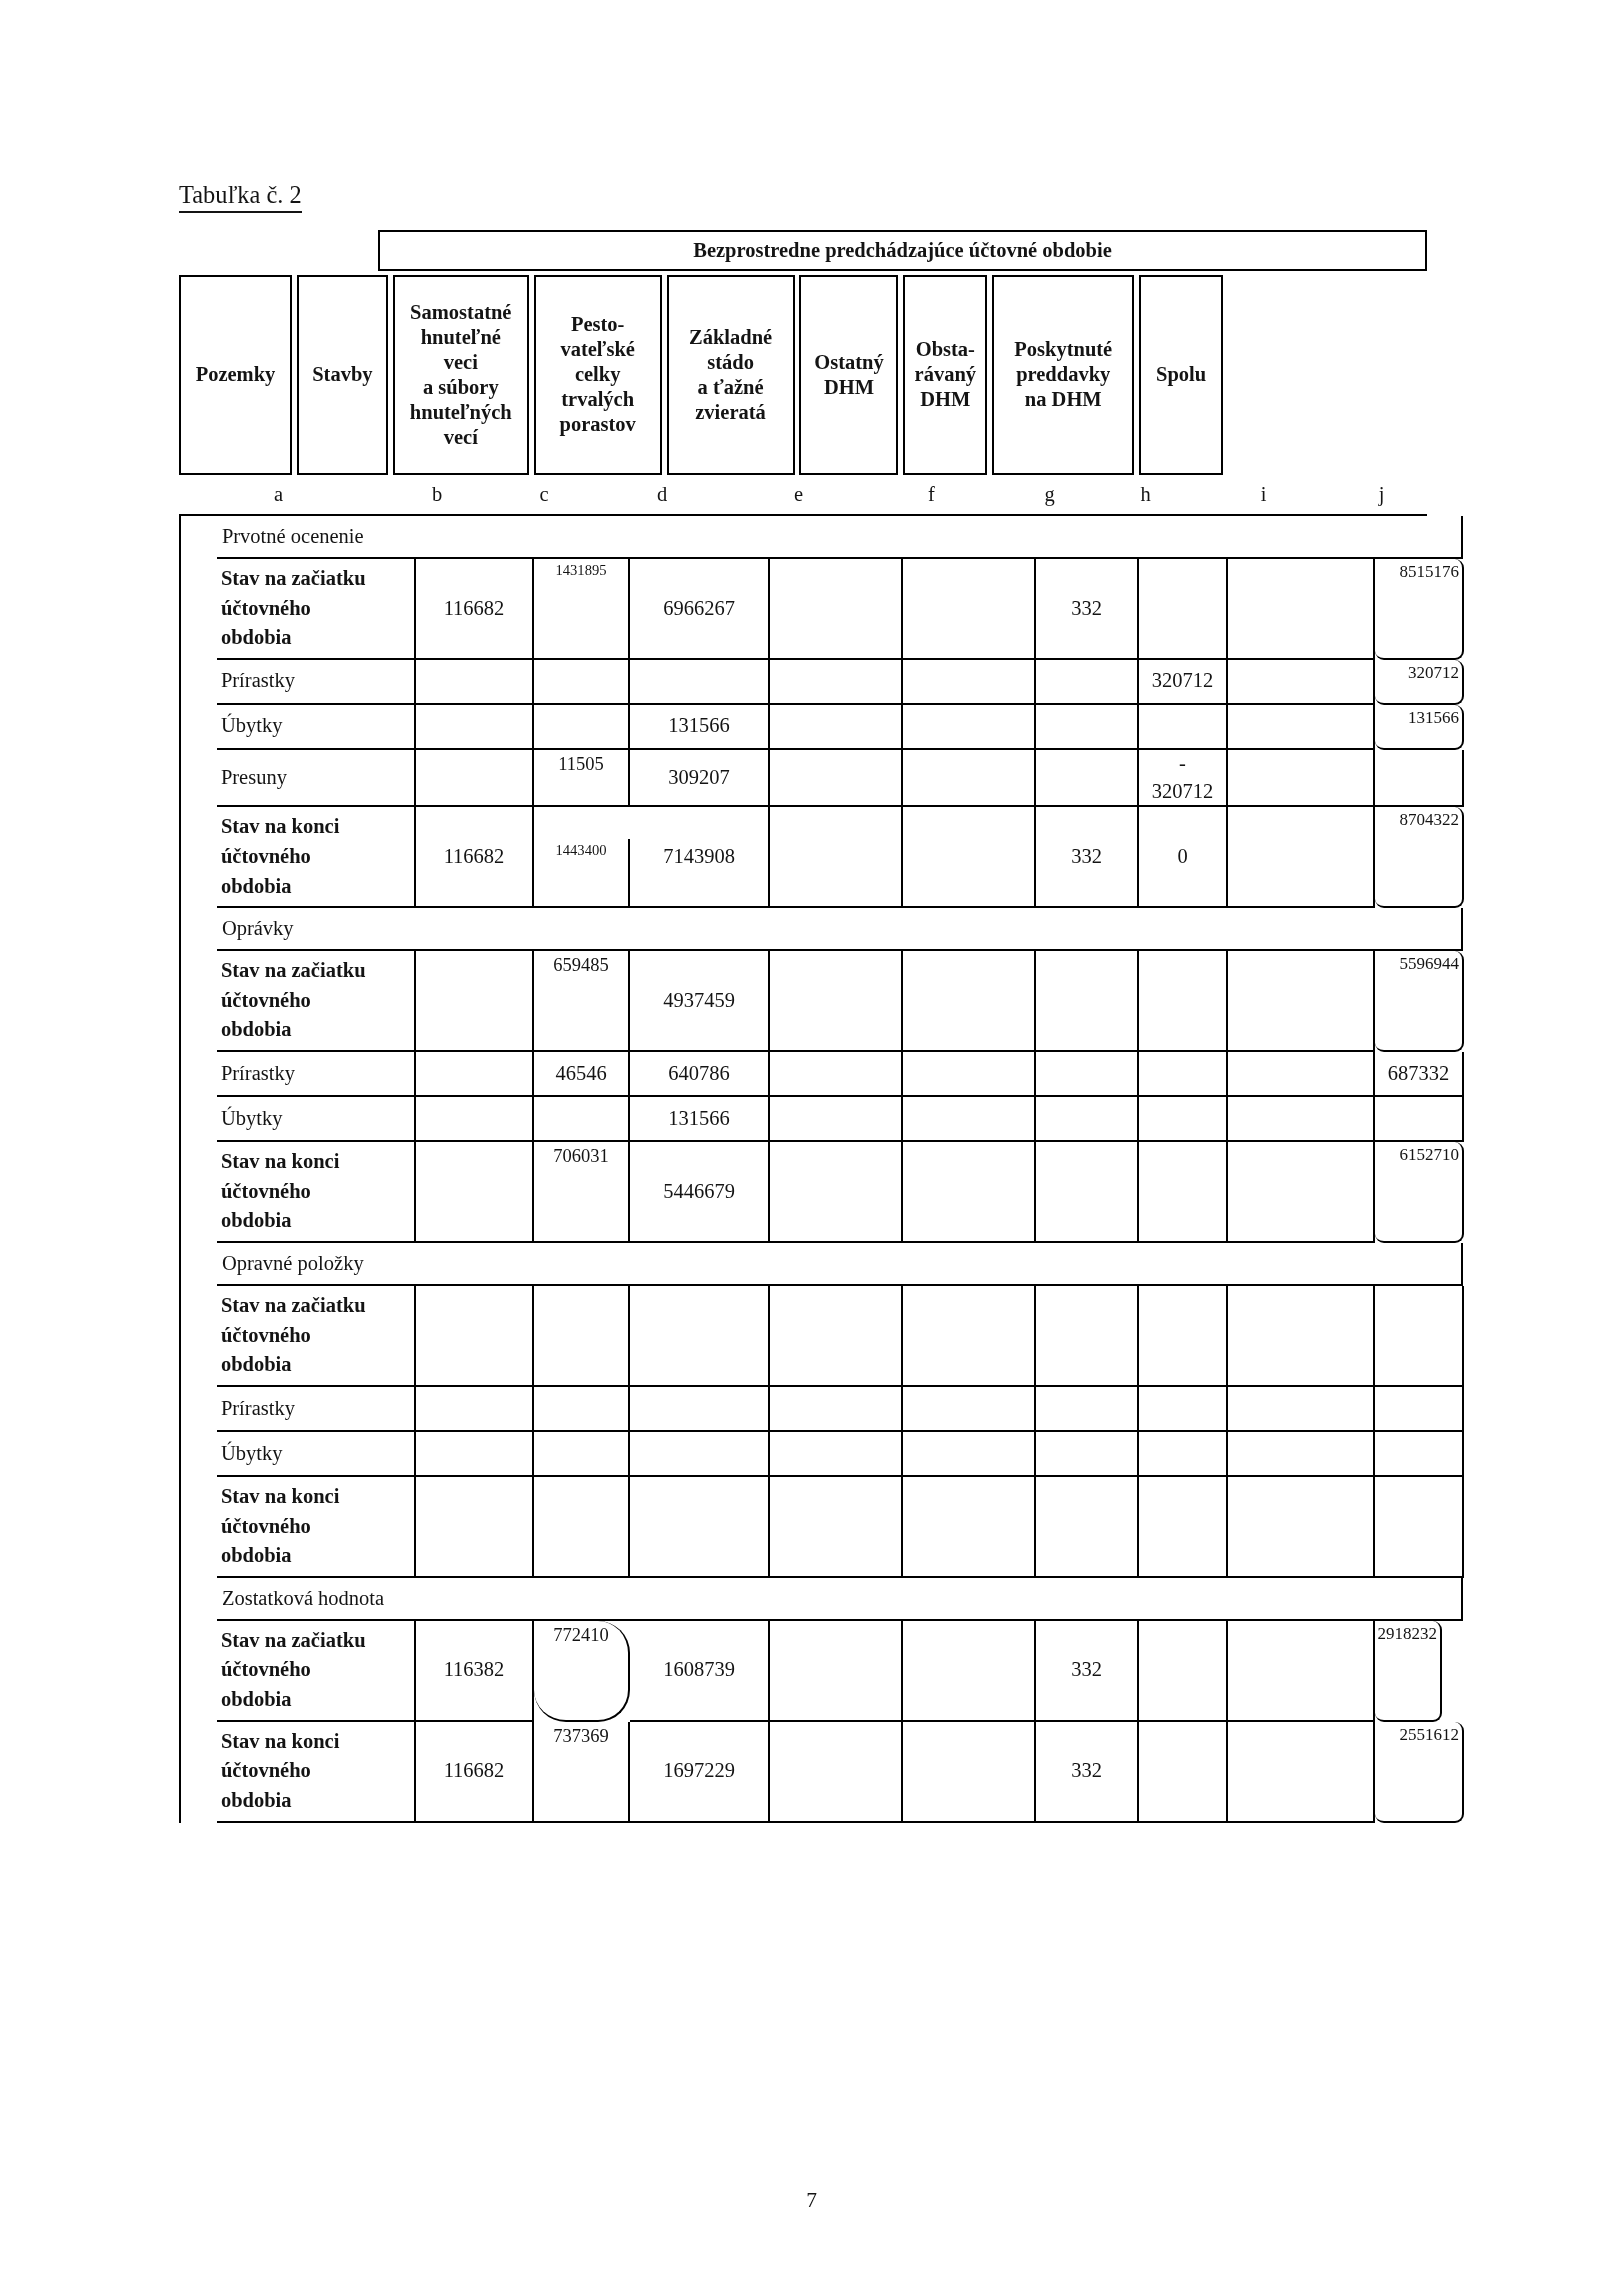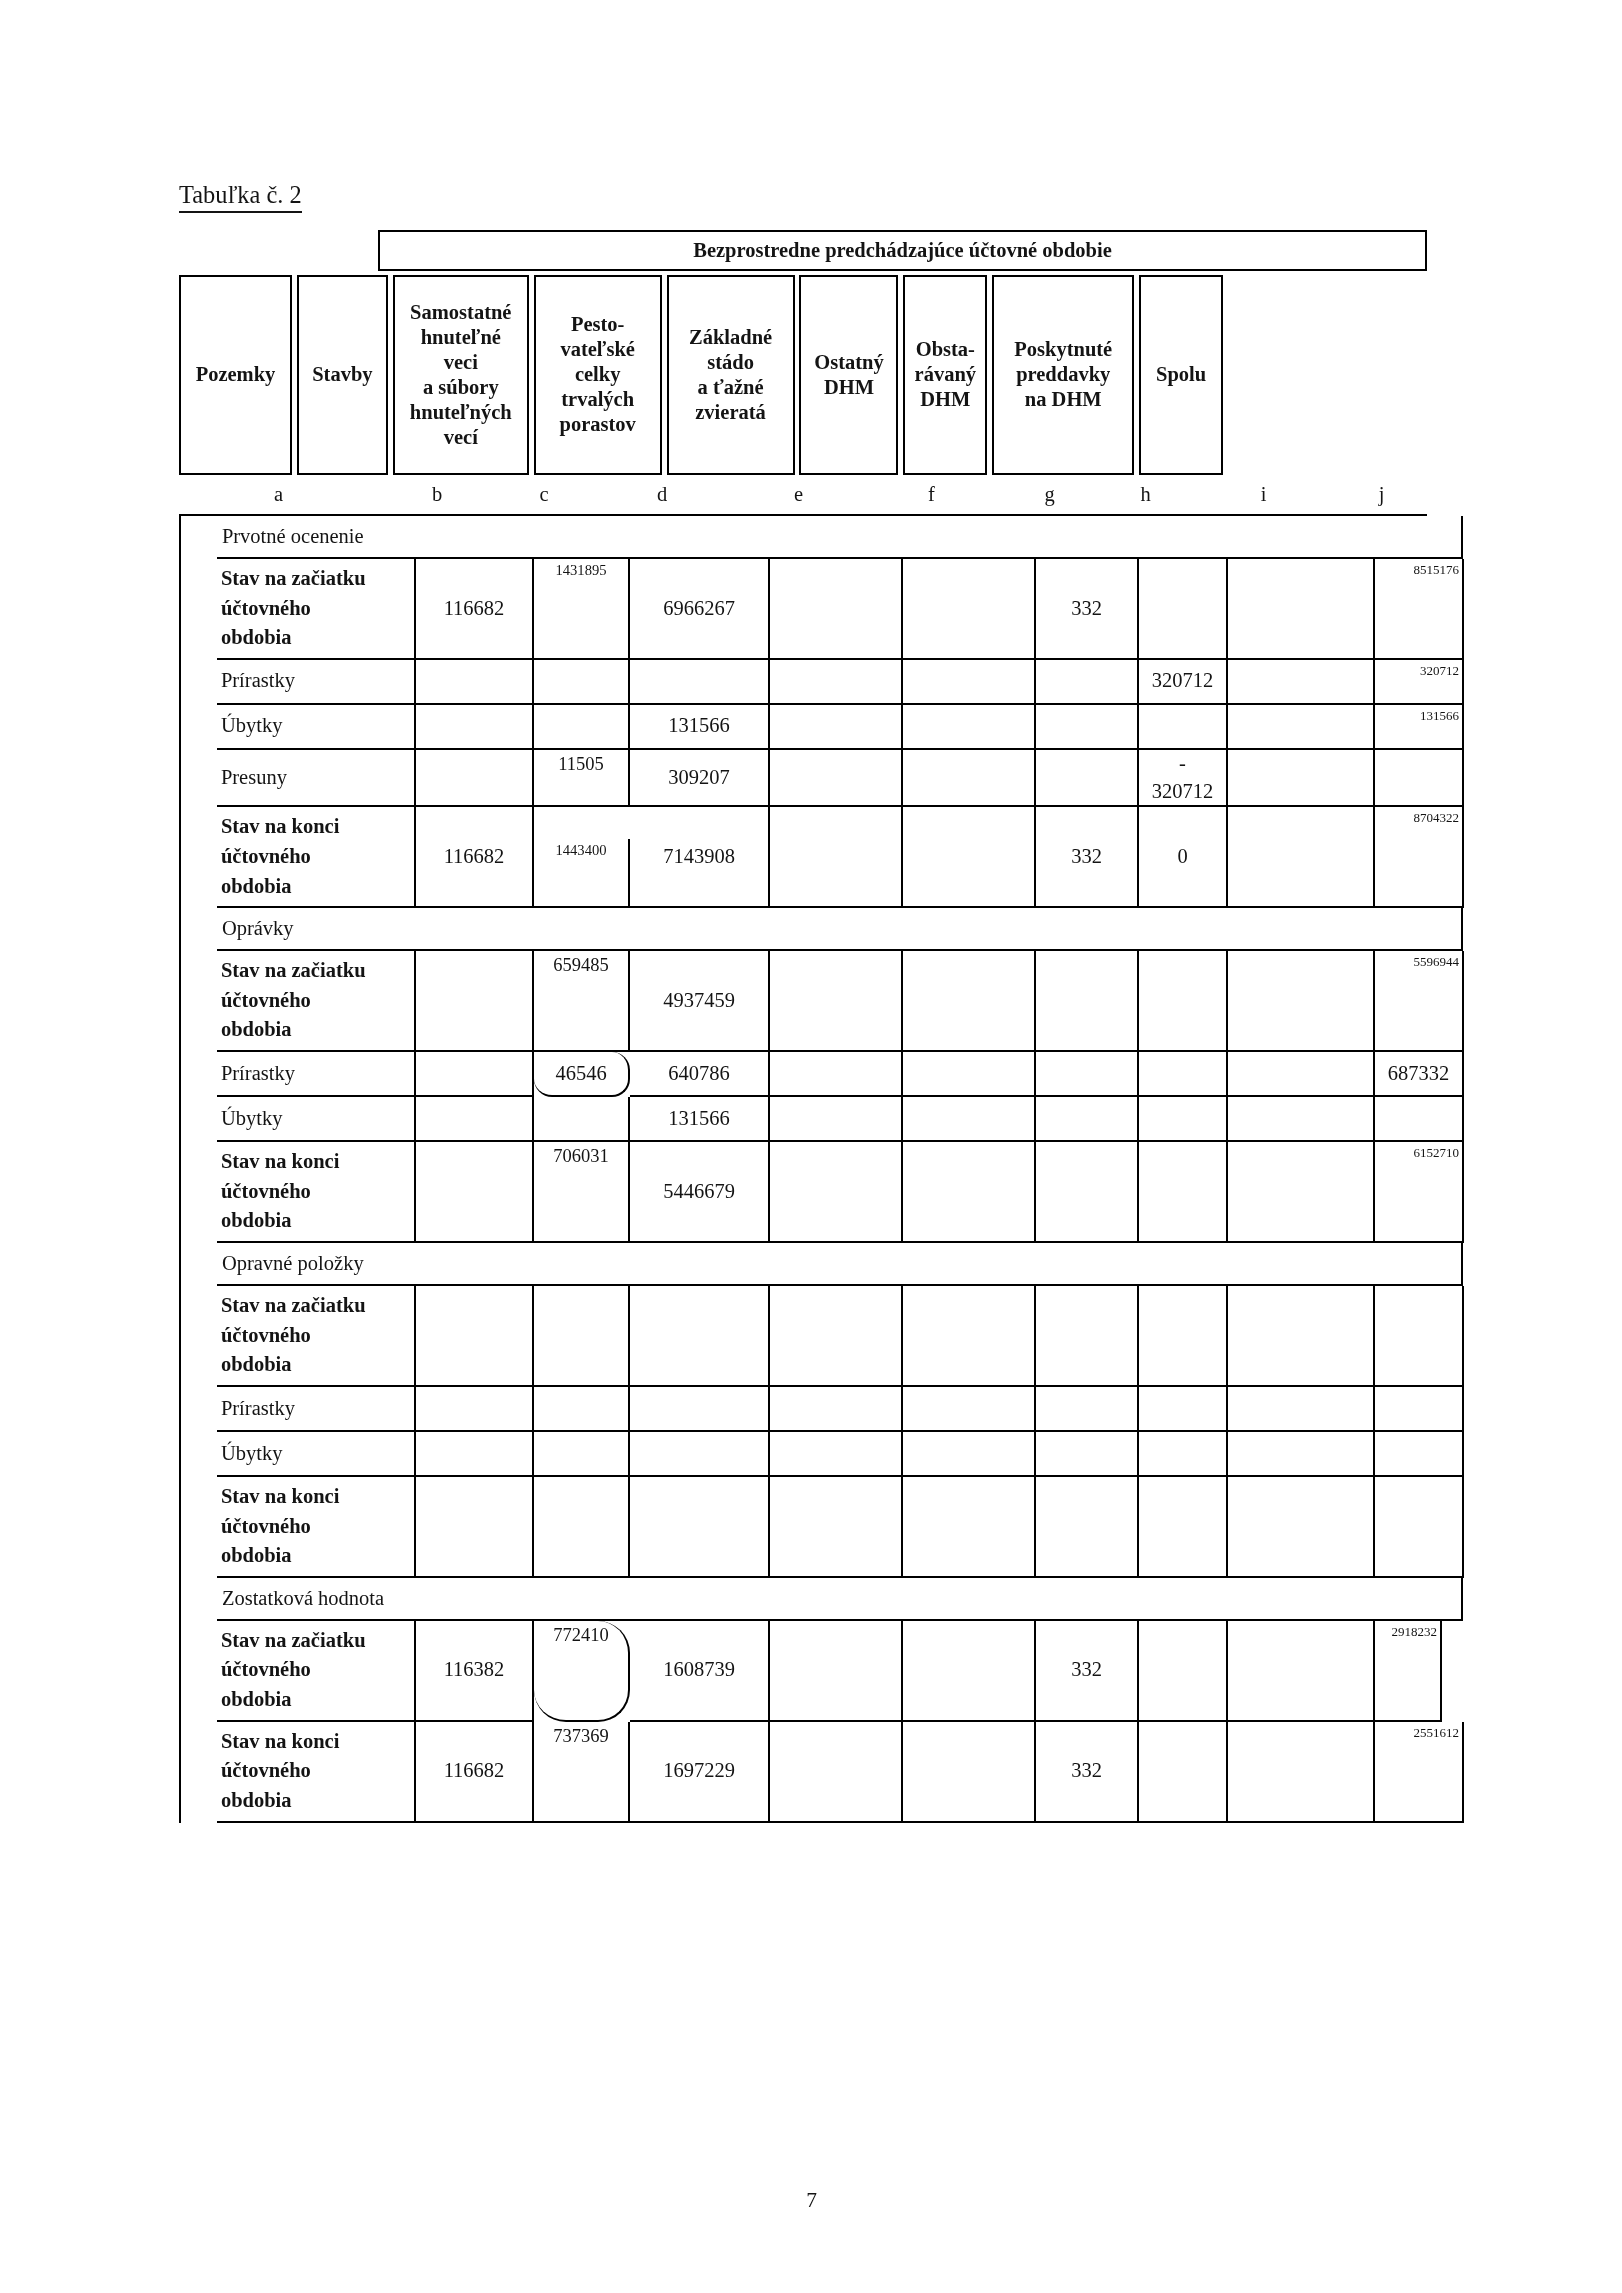--- a/index.html
+++ b/index.html
@@ -91,21 +91,21 @@
   }
   .tc.lab {
     align-items:flex-start;
     text-align:left;
     padding:4.9px 3.9px;
     line-height:1.45;
   }
   .bold { font-weight:bold; }
   .s-t  { justify-content:flex-start; padding-top:2px; font-size:18.5px; }
   .s-st { justify-content:flex-start; padding-top:2px; font-size:14.6px; }
-  .s-str{ justify-content:flex-start; align-items:flex-end; padding:2px 2.9px 0 0; font-size:13px; }
+  .s-str{ justify-content:flex-start; align-items:flex-end; padding:2px 2.9px 0 0; font-size:17px;border-radius:9px; }
   .pageno {
     position:absolute;
     left:0;
     top:2188px;
     width:1623px;
     text-align:center;
     font-size:21.5px;
   }
 </style>
 </head>
@@ -235,21 +235,21 @@
           <div class="tc" style="width: 133px;"></div>
           <div class="tc" style="width: 133px;"></div>
           <div class="tc" style="width: 103px;"></div>
           <div class="tc" style="width: 89px;"></div>
           <div class="tc" style="width: 147px;"></div>
           <div class="tc s-str" style="width: 89px;">5596944</div>
         </div>
         <div class="trow">
           <div class="tc lab" style="width: 199px;">Prírastky</div>
           <div class="tc" style="width: 118px;"></div>
-          <div class="tc" style="width: 96px; border-radius: 18px;">46546</div>
+          <div class="tc" style="width: 96px;">46546</div>
           <div class="tc" style="width: 140px;">640786</div>
           <div class="tc" style="width: 133px;"></div>
           <div class="tc" style="width: 133px;"></div>
           <div class="tc" style="width: 103px;"></div>
           <div class="tc" style="width: 89px;"></div>
           <div class="tc" style="width: 147px;"></div>
           <div class="tc" style="width: 89px;">687332</div>
         </div>
         <div class="trow">
           <div class="tc lab" style="width: 199px;">Úbytky</div>

